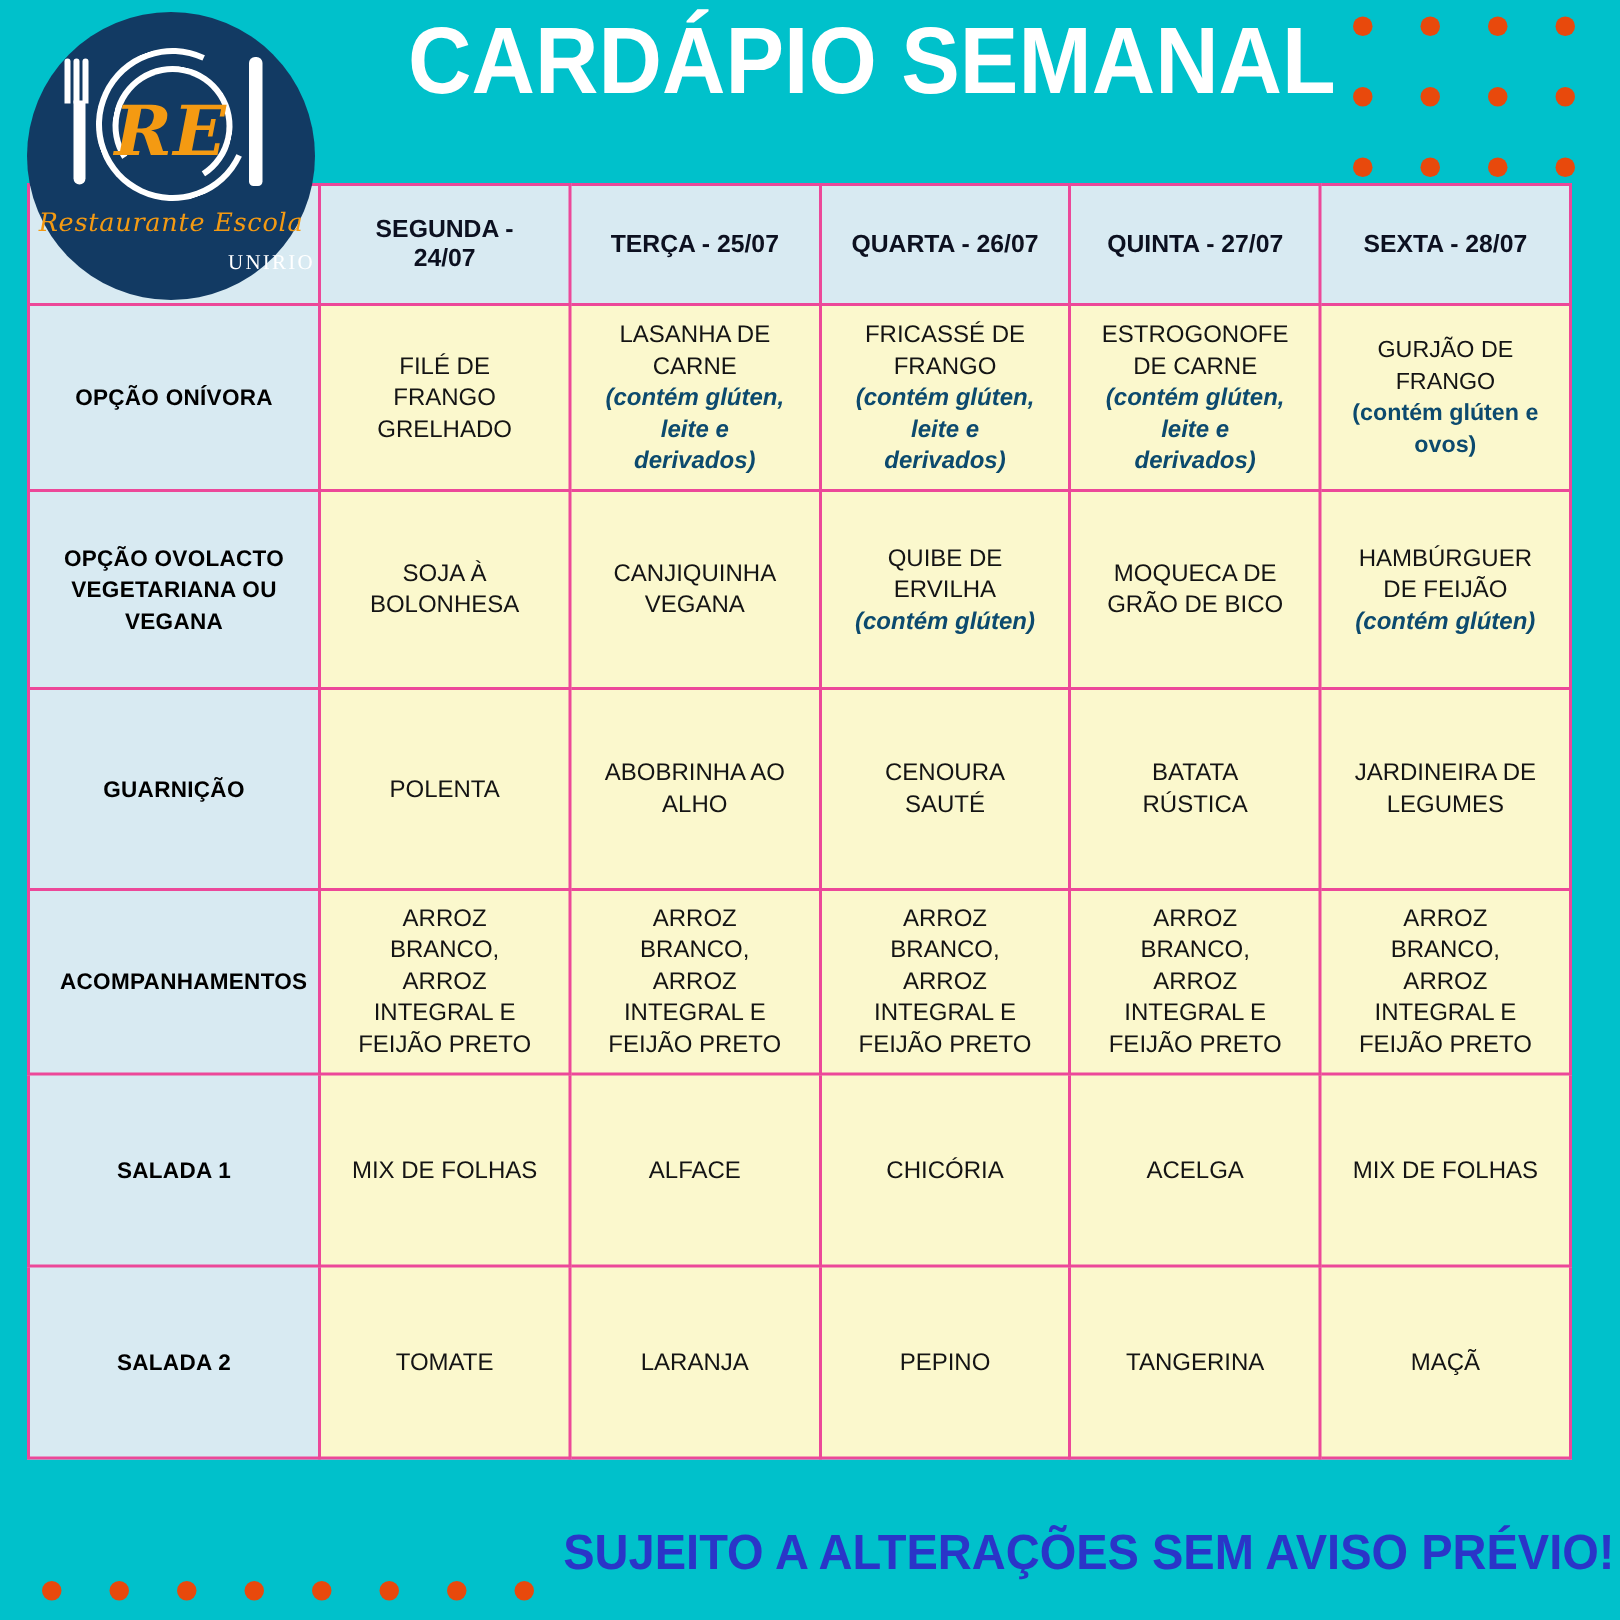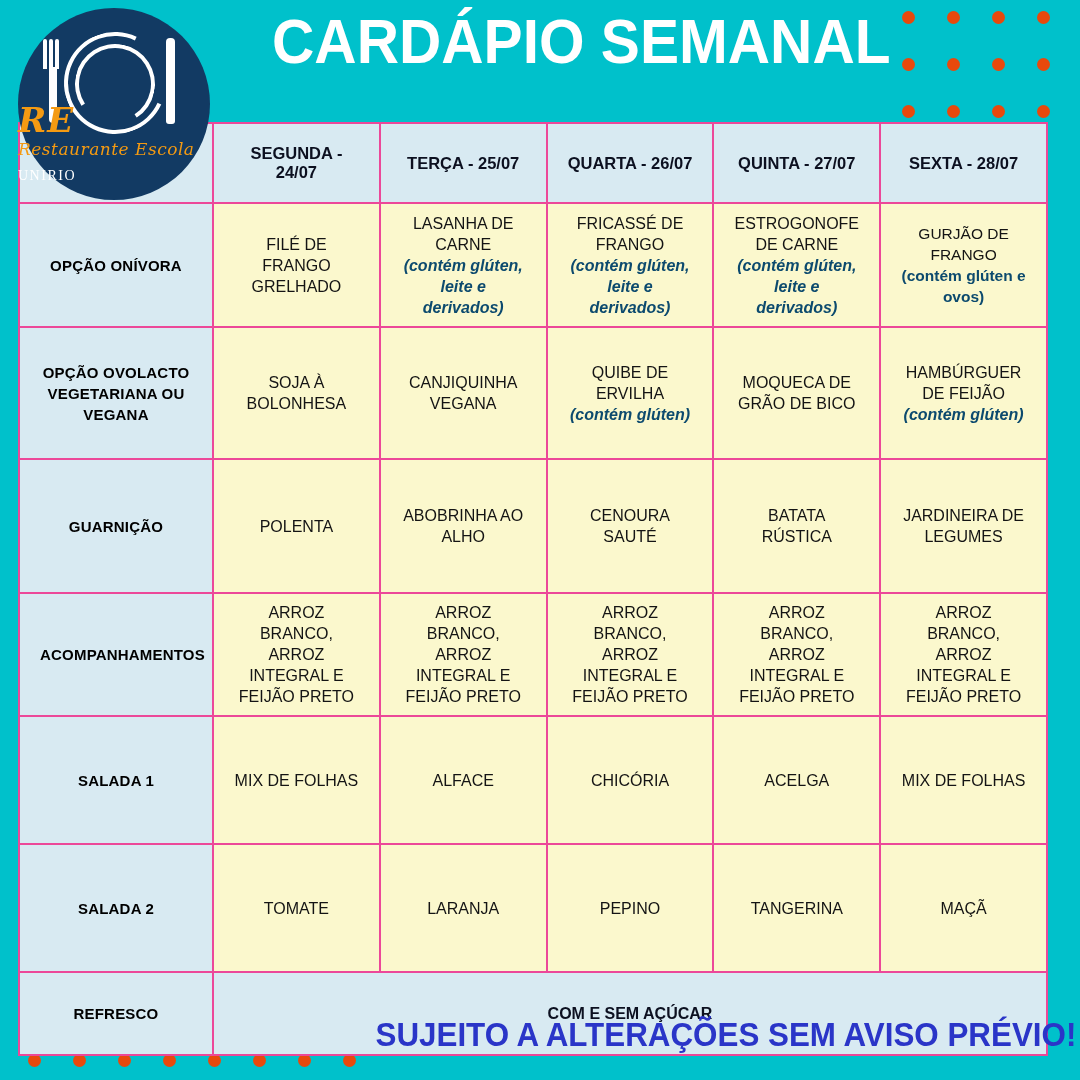--- a/index.html
+++ b/index.html
@@ -98,44 +98,44 @@
   #plate-inner {
     left: 57px; top: 36px;
     width: 72px; height: 72px;
     border-color: #ffffff #ffffff transparent #ffffff;
     transform: rotate(12deg);
   }
   #logo-monogram {
     position: absolute;
     left: 0; top: 52px;
     width: 192px;
+    text-align: center;
     color: #f49a12;
     font-family: "DejaVu Serif", serif;
     font-style: italic;
     font-weight: bold;
-    font-size: 34px;
+    font-size: 46px;
     letter-spacing: 1px;
-    margin-top: 40px;
   }
   #logo-name {
     position: absolute;
     left: 0; top: 131px;
     width: 192px;
-    text-align: left;
+    text-align: center;
     color: #f49a12;
     font-family: "DejaVu Serif", serif;
     font-style: italic;
     font-size: 17px;
     letter-spacing: 0.5px;
   }
   #logo-sub {
     position: absolute;
     left: 0; top: 160px;
     width: 192px;
-    text-align: left;
+    text-align: right;
     color: #ffffff;
     font-family: "Liberation Serif", serif;
     font-size: 14px;
     letter-spacing: 1.5px;
   }
 
   
   #menu-table {
     position: absolute;
     left: 18px;
@@ -327,24 +327,20 @@
 
     <tr class="r-salada2">
       <td class="row-label">SALADA 2</td>
       <td class="dish"><span>TOMATE</span></td>
       <td class="dish"><span>LARANJA</span></td>
       <td class="dish"><span>PEPINO</span></td>
       <td class="dish"><span>TANGERINA</span></td>
       <td class="dish"><span>MAÇÃ</span></td>
     </tr>
 
-    <tr class="r-refresco">
-      <td class="row-label">REFRESCO</td>
-      <td class="beverage" colspan="5">COM E SEM AÇÚCAR</td>
-    </tr>
   </tbody>
 </table>
 
 <div id="footer-note">SUJEITO A ALTERAÇÕES SEM AVISO PRÉVIO!</div>
 <div id="dot-row-bottom">
     <span class="dot" style="left: 28px; top: 14px;"></span>
     <span class="dot" style="left: 73px; top: 14px;"></span>
     <span class="dot" style="left: 118px; top: 14px;"></span>
     <span class="dot" style="left: 163px; top: 14px;"></span>
     <span class="dot" style="left: 208px; top: 14px;"></span>

